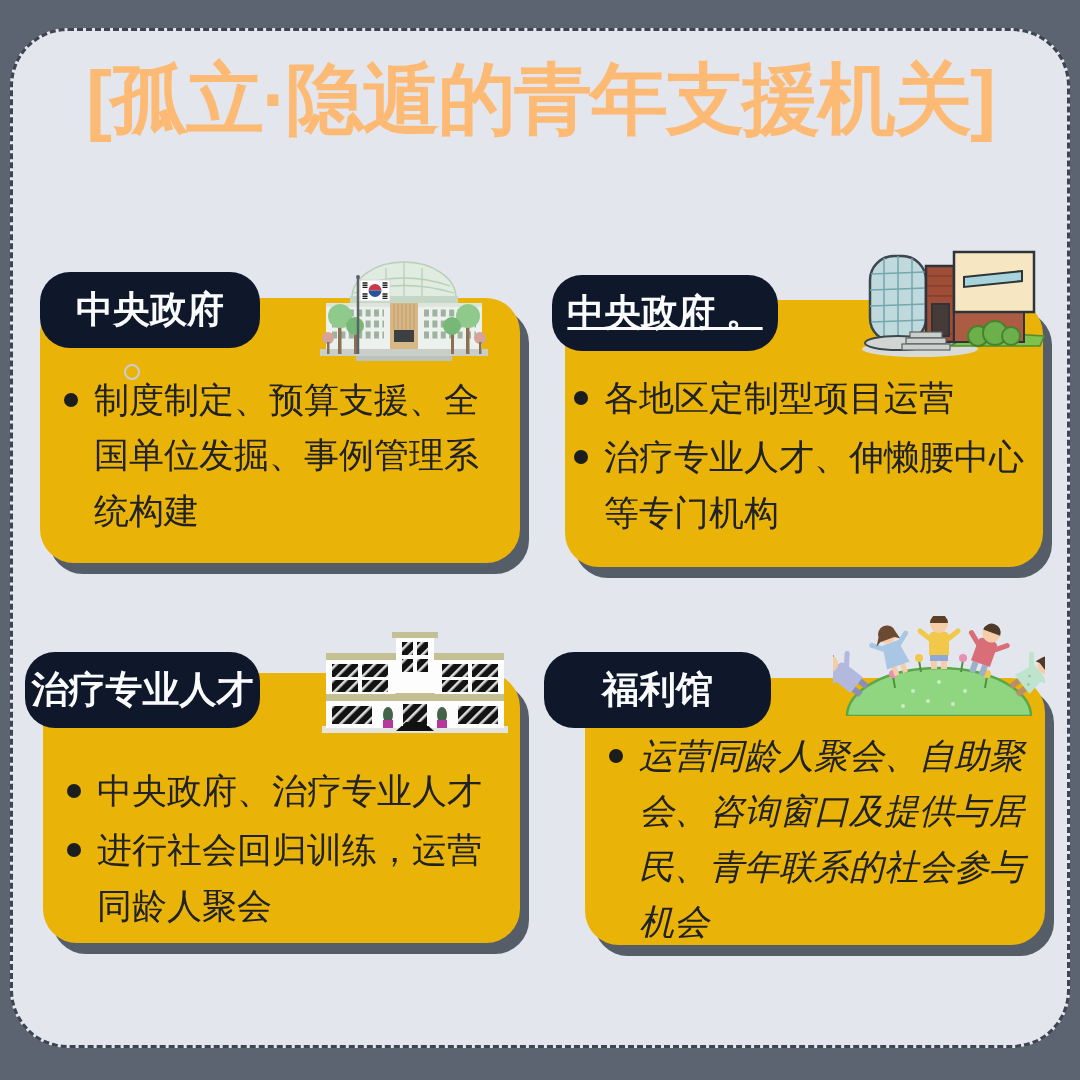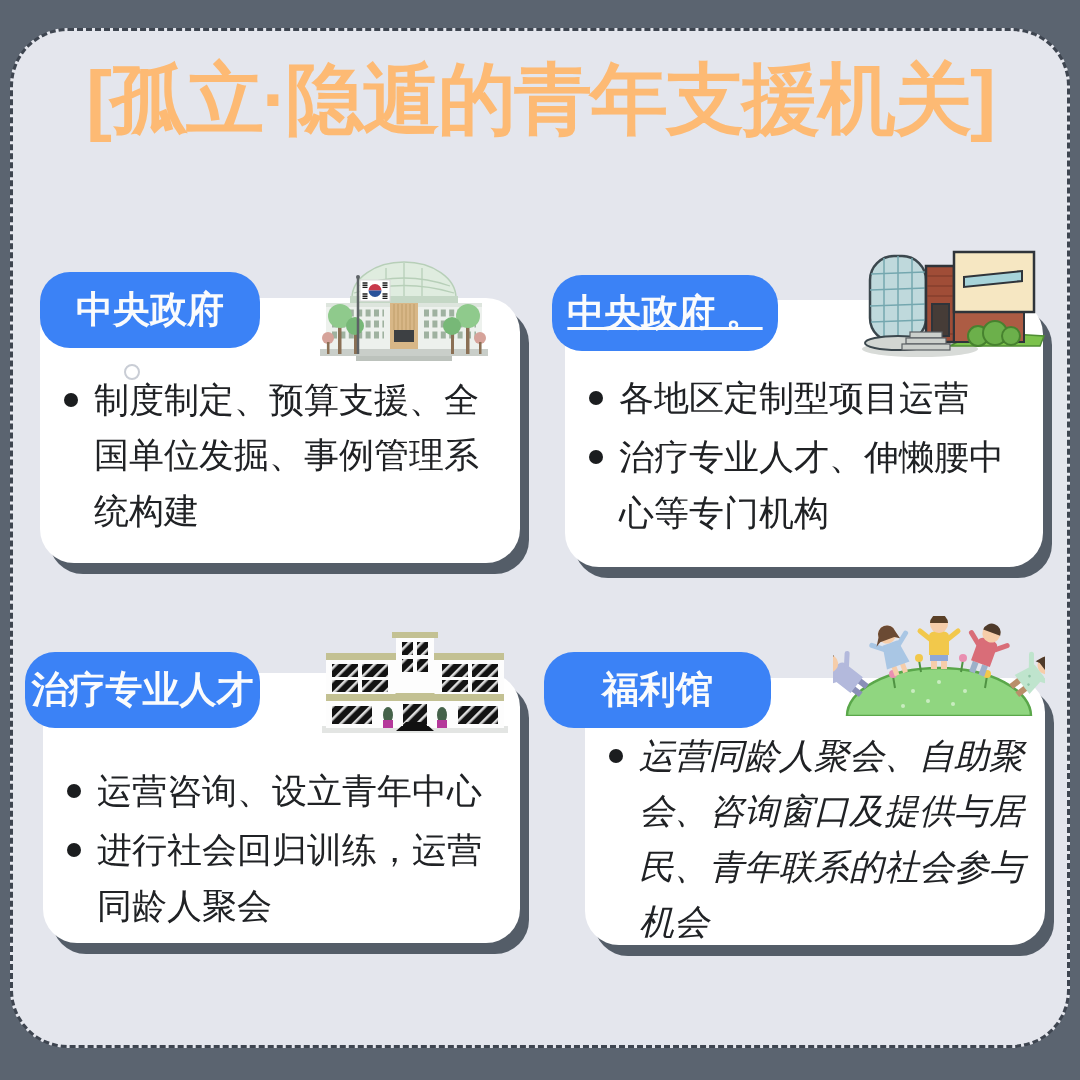--- a/index.html
+++ b/index.html
@@ -17,42 +17,42 @@
     border-radius:58px;
   }
   .title{
     position:absolute;left:0;right:0;top:48px;margin:0;
     text-align:center;
     font-size:78px;font-weight:700;letter-spacing:-2px;
     color:#fdba74;
     z-index:2;
   }
   .card{
-    position:absolute;background:#ffffff;border-radius:34px;
+    position:absolute;background:#eab308;border-radius:34px;
     box-shadow:9px 11px 0 0 #545d68;
     z-index:1;
   }
   .card1{left:40px;top:298px;width:480px;height:265px;}
   .card2{left:565px;top:300px;width:478px;height:267px;}
   .card3{left:43px;top:673px;width:477px;height:270px;}
   .card4{left:585px;top:678px;width:460px;height:267px;}
   .bullets{list-style:none;margin:0;}
   .card1 .bullets{padding:74px 8px 0 16px;}
-  .card2 .bullets{padding:70px 8px 0 16px;}
+  .card2 .bullets{padding:70px 8px 0 1px;}
   .card3 .bullets{padding:90px 8px 0 16px;}
   .card4 .bullets{padding:50px 8px 0 16px;font-style:italic;}
   .bullets li{
     display:flex;align-items:flex-start;
     font-size:35px;line-height:1.58;font-weight:500;
     color:#202225;margin-bottom:4px;
   }
   .dot{flex:none;width:14px;height:14px;border-radius:50%;background:#1b1d1f;margin:21px 16px 0 8px;}
   .pill{
     position:absolute;height:76px;border-radius:30px;
-    background:#3b82f6;color:#fafbfc;
+    background:#0f172a;color:#fafbfc;
     font-size:37px;font-weight:700;
     display:flex;align-items:center;justify-content:center;
     z-index:3;white-space:nowrap;
   }
   .pill1{left:40px;top:272px;width:220px;}
   .pill2{left:552px;top:275px;width:226px;text-decoration:underline;}
   .pill3{left:25px;top:652px;width:235px;}
   .pill4{left:544px;top:652px;width:227px;}
   .icon{position:absolute;z-index:4;}
   .icon1{left:298px;top:242px;width:212px;height:128px;}
@@ -180,21 +180,21 @@
       <rect x="52" y="86" width="32" height="6"></rect>
       <rect x="48" y="92" width="40" height="6"></rect>
       <rect x="44" y="98" width="48" height="6"></rect>
     </g>
   </svg>
 
   <section class="card card3">
     <ul class="bullets">
       <li>
         <span class="dot"></span>
-        <span>运营咨询、设立青年中心</span>
+        <span>中央政府、治疗专业人才</span>
       </li>
       <li>
         <span class="dot"></span>
         <span>进行社会回归训练，运营同龄人聚会</span>
       </li>
     </ul>
   </section>
   <div class="pill pill3">治疗专业人才</div>
   <svg class="icon icon3" viewBox="0 0 194 108">
     <defs>

